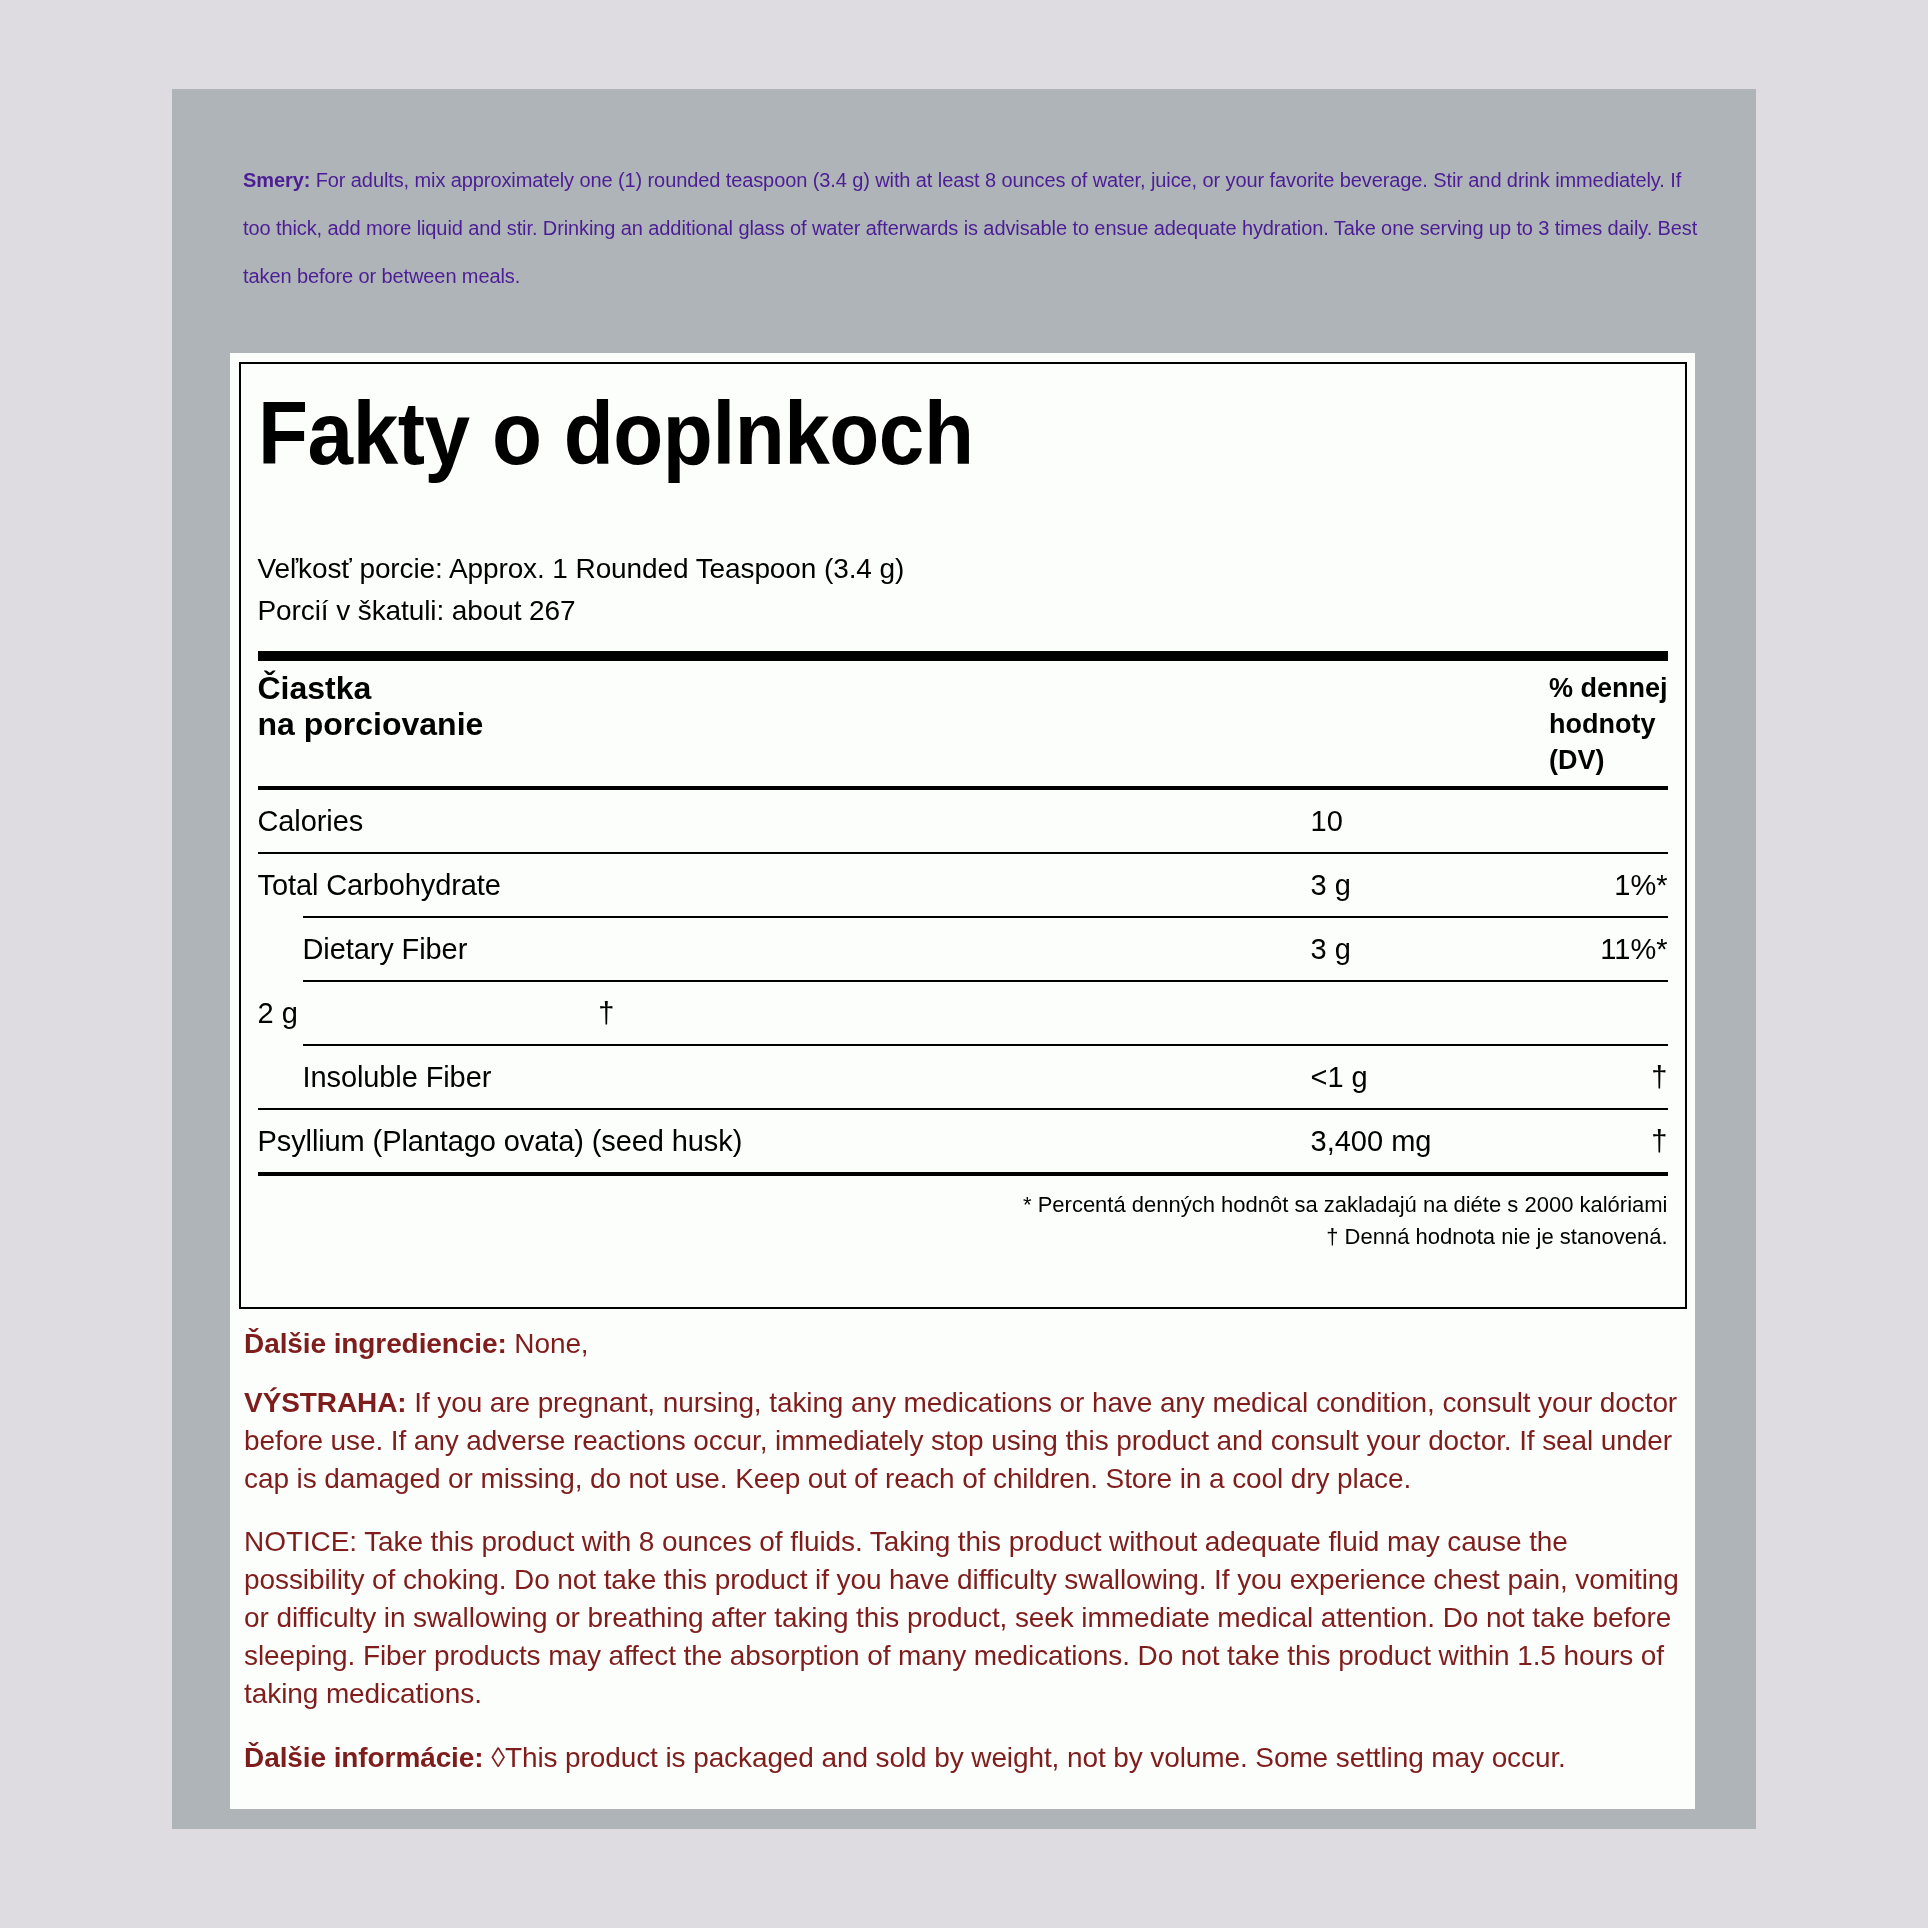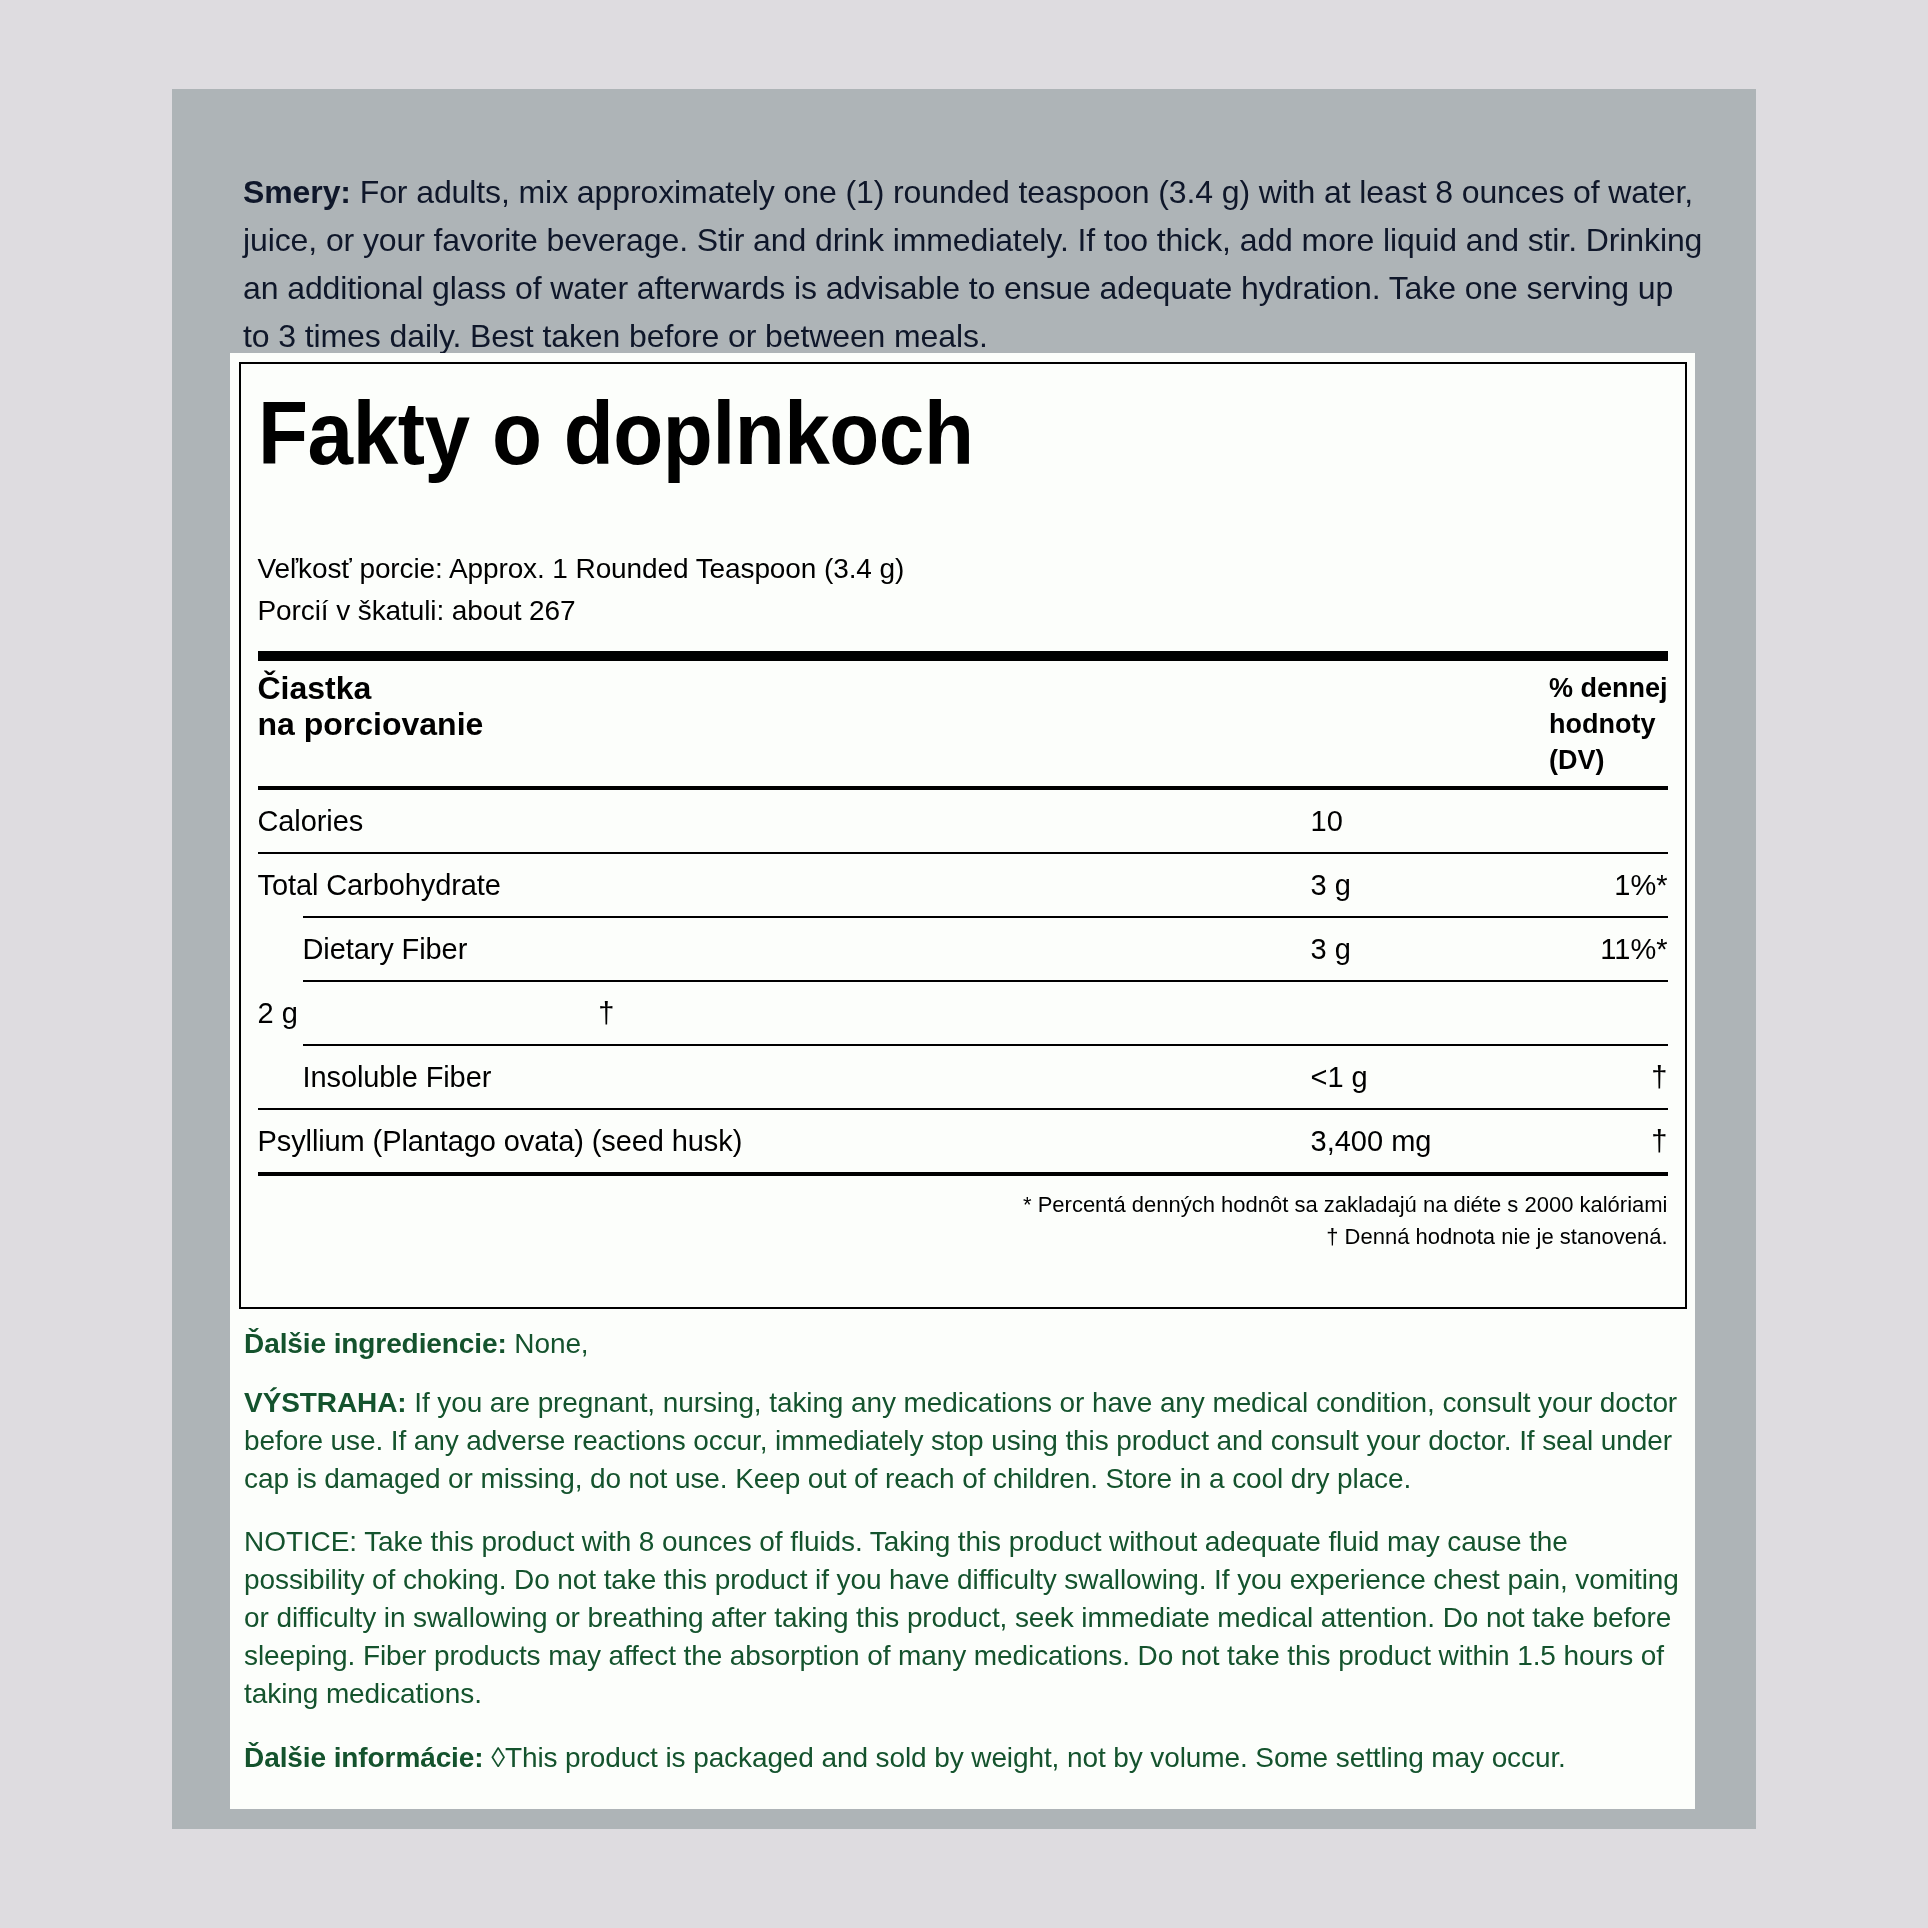--- a/index.html
+++ b/index.html
@@ -24,23 +24,23 @@
     background: #aeb4b7;
     box-sizing: border-box;
   }
 
   
   #directions {
     position: absolute;
     left: 71px;
     top: 47px;
     width: 1461px;
-    font-size: 32px;
+    font-size: 20px;
     line-height: 48px;
-    color: #0f172a;
+    color: #4c1d95;
     letter-spacing: -0.1px;
   }
   #directions .lead {
     font-weight: bold;
   }
 
   
   #white-sheet {
     position: absolute;
     left: 58px;
@@ -160,21 +160,21 @@
     top: 972px;
     width: 1448px;
     padding: 0 5.6px;
     box-sizing: border-box;
   }
   .para {
     font-size: 28px;
     line-height: 38px;
     letter-spacing: -0.1px;
     margin: 0 0 25.4px 0;
-    color: #14532d;
+    color: #7f1d1d;
   }
   .para b {
     font-weight: bold;
   }
   .para.tight {
     margin-bottom: 21px;
   }
 </style>
 </head>
 <body>

